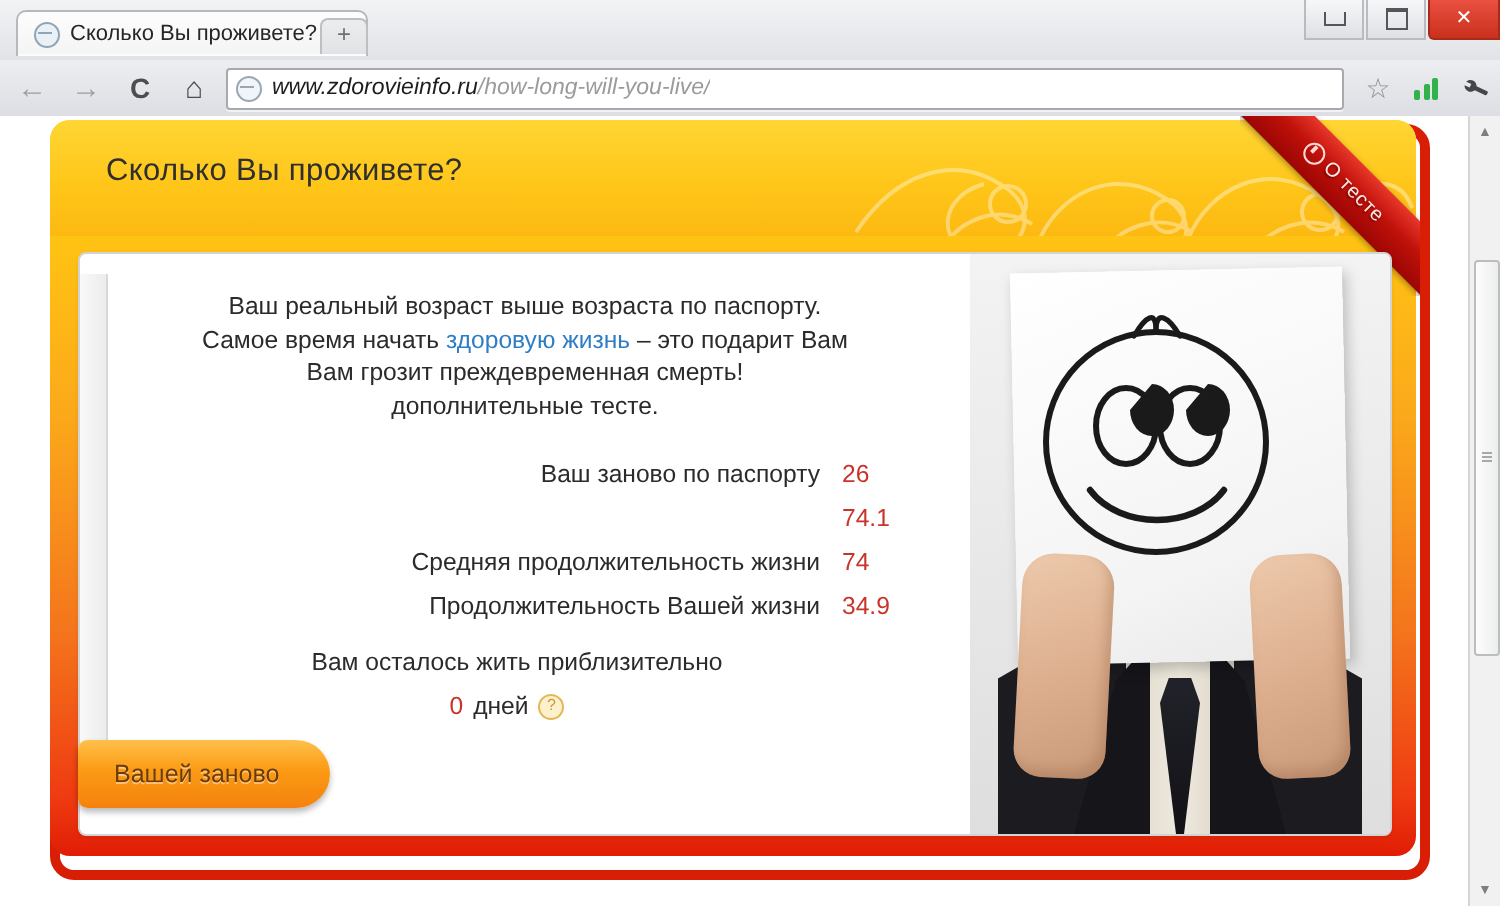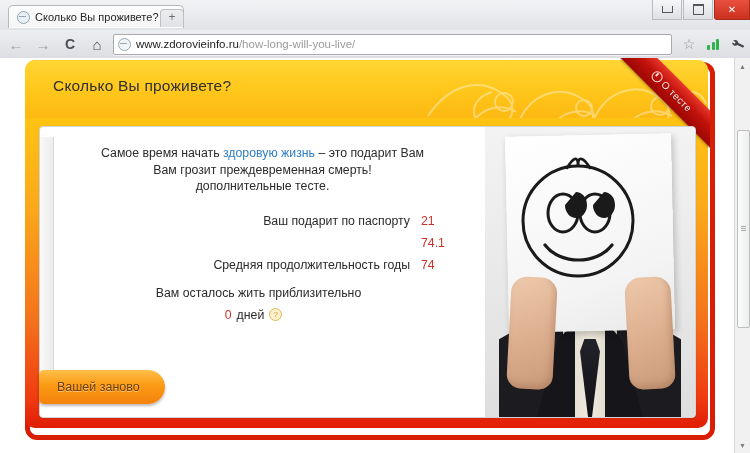--- a/index.html
+++ b/index.html
@@ -76,20 +76,21 @@
     display:flex;align-items:center;justify-content:center;
     color:#9aa0a6;font-size:15px;line-height:1;
   }
   .navbtn.reload{color:#4a4d52;font-weight:bold;font-size:14px;}
   .navbtn.home{color:#4a4d52;}
   .omnibox{
     flex:1;height:19px;margin:0 6px 0 5px;
     background:#fff;border:1px solid #a7a9ae;border-radius:2px;
     display:flex;align-items:center;padding:0 4px;
     box-shadow:0 1px 0 rgba(255,255,255,.6);
+    font-style:italic;
   }
   .omnibox .pagefav{
     width:11px;height:11px;border-radius:50%;
     border:1.4px solid #9aa7b2;background:#f0f5f9;margin-right:5px;position:relative;flex:0 0 auto;
   }
   .omnibox .pagefav:after{
     content:"";position:absolute;left:1px;top:4px;width:7px;height:1.2px;background:#9aa7b2;
   }
   .url{font-size:11.5px;white-space:nowrap;overflow:hidden;}
   .url .host{color:#1d1d1d;}
@@ -377,36 +378,41 @@
             <span class="rcircle"></span>
             <span class="rtext">О тесте</span>
           </div>
         </div>
 
         <div class="card">
           <div class="sidesheet"></div>
 
           <div class="cardleft">
             <div class="intro">
+              <div>Ваш реальный возраст выше возраста по паспорту.</div>
               <div><span>Самое время начать </span><a href="#">здоровую жизнь</a><span> – это подарит Вам</span></div>
               <div>Вам грозит преждевременная смерть!</div>
               <div>дополнительные тесте.</div>
             </div>
 
             <div class="stats">
               <div class="statrow">
-                <span class="slabel">Ваш подарит по паспорту</span>
-                <span class="svalue">21</span>
+                <span class="slabel">Ваш заново по паспорту</span>
+                <span class="svalue">26</span>
               </div>
               <div class="statrow">
                 <span class="svalue">74.1</span>
               </div>
               <div class="statrow">
-                <span class="slabel">Средняя продолжительность годы</span>
+                <span class="slabel">Средняя продолжительность жизни</span>
                 <span class="svalue">74</span>
+              </div>
+              <div class="statrow">
+                <span class="slabel">Продолжительность Вашей жизни</span>
+                <span class="svalue">34.9</span>
               </div>
             </div>
 
             <div class="remain">Вам осталось жить приблизительно</div>
             <div class="remainval">
               <span class="num">0</span>
               <span>дней</span>
               <span class="helpicon">?</span>
             </div>
           </div>

